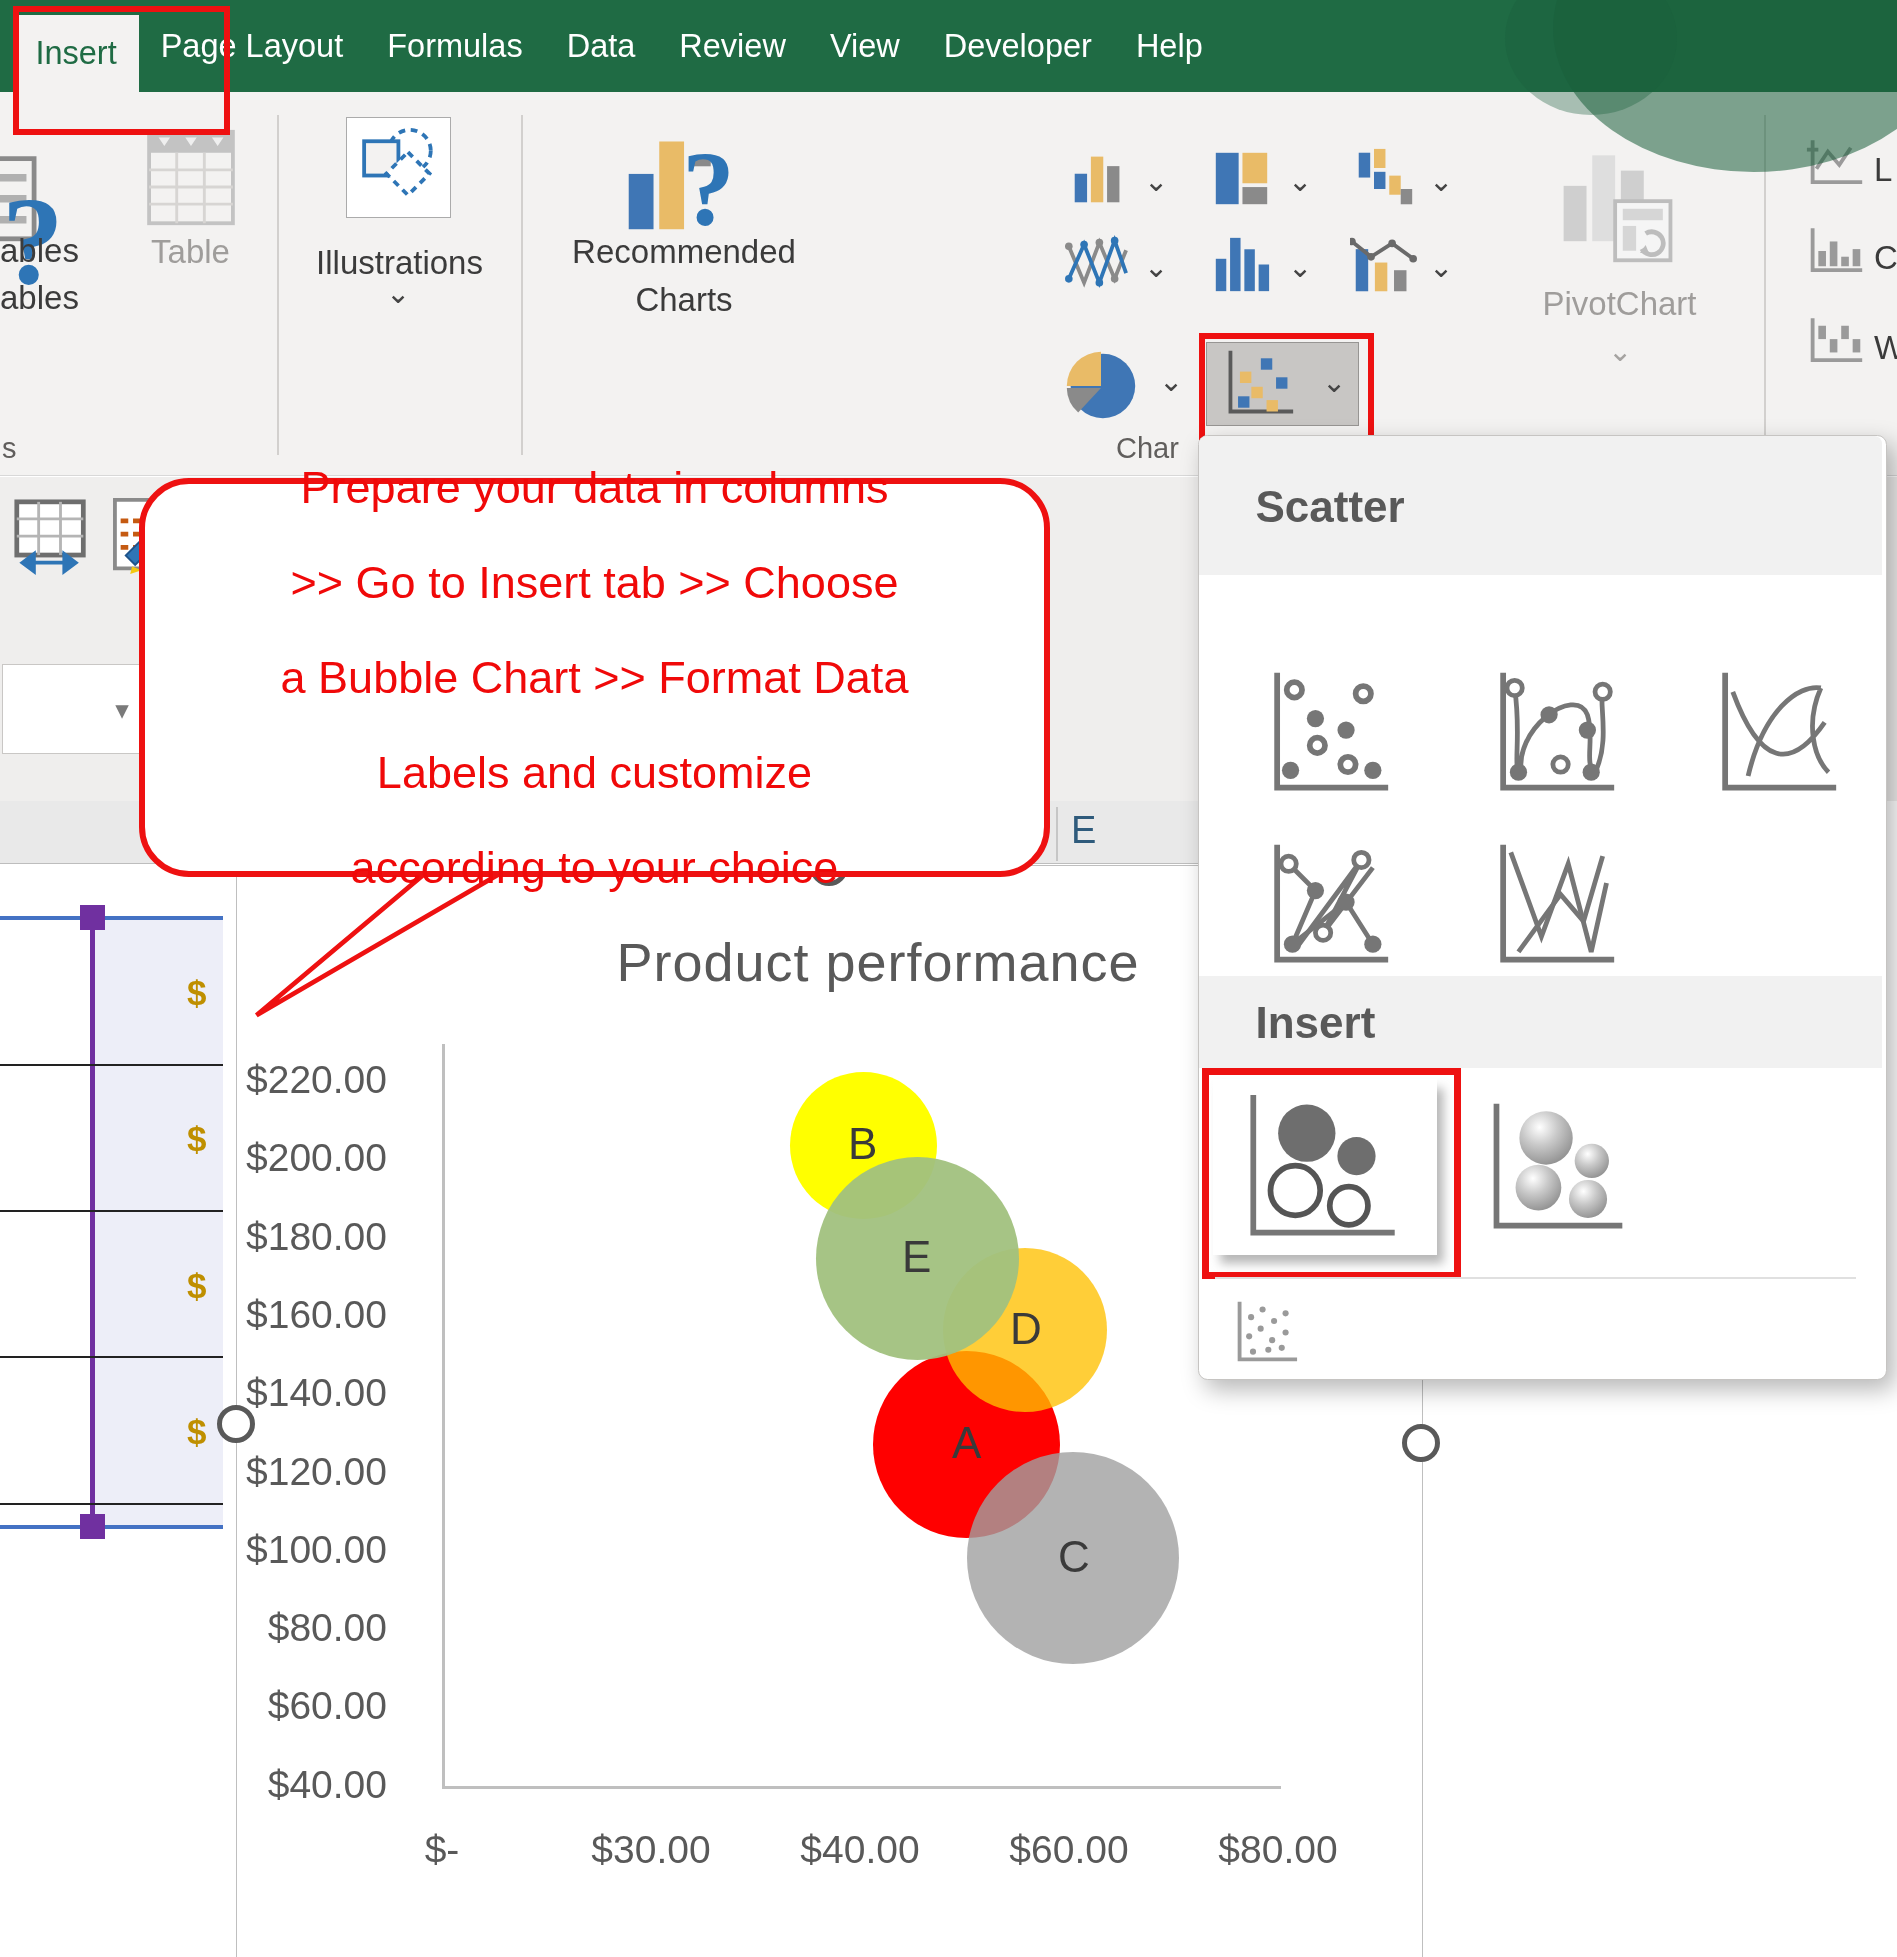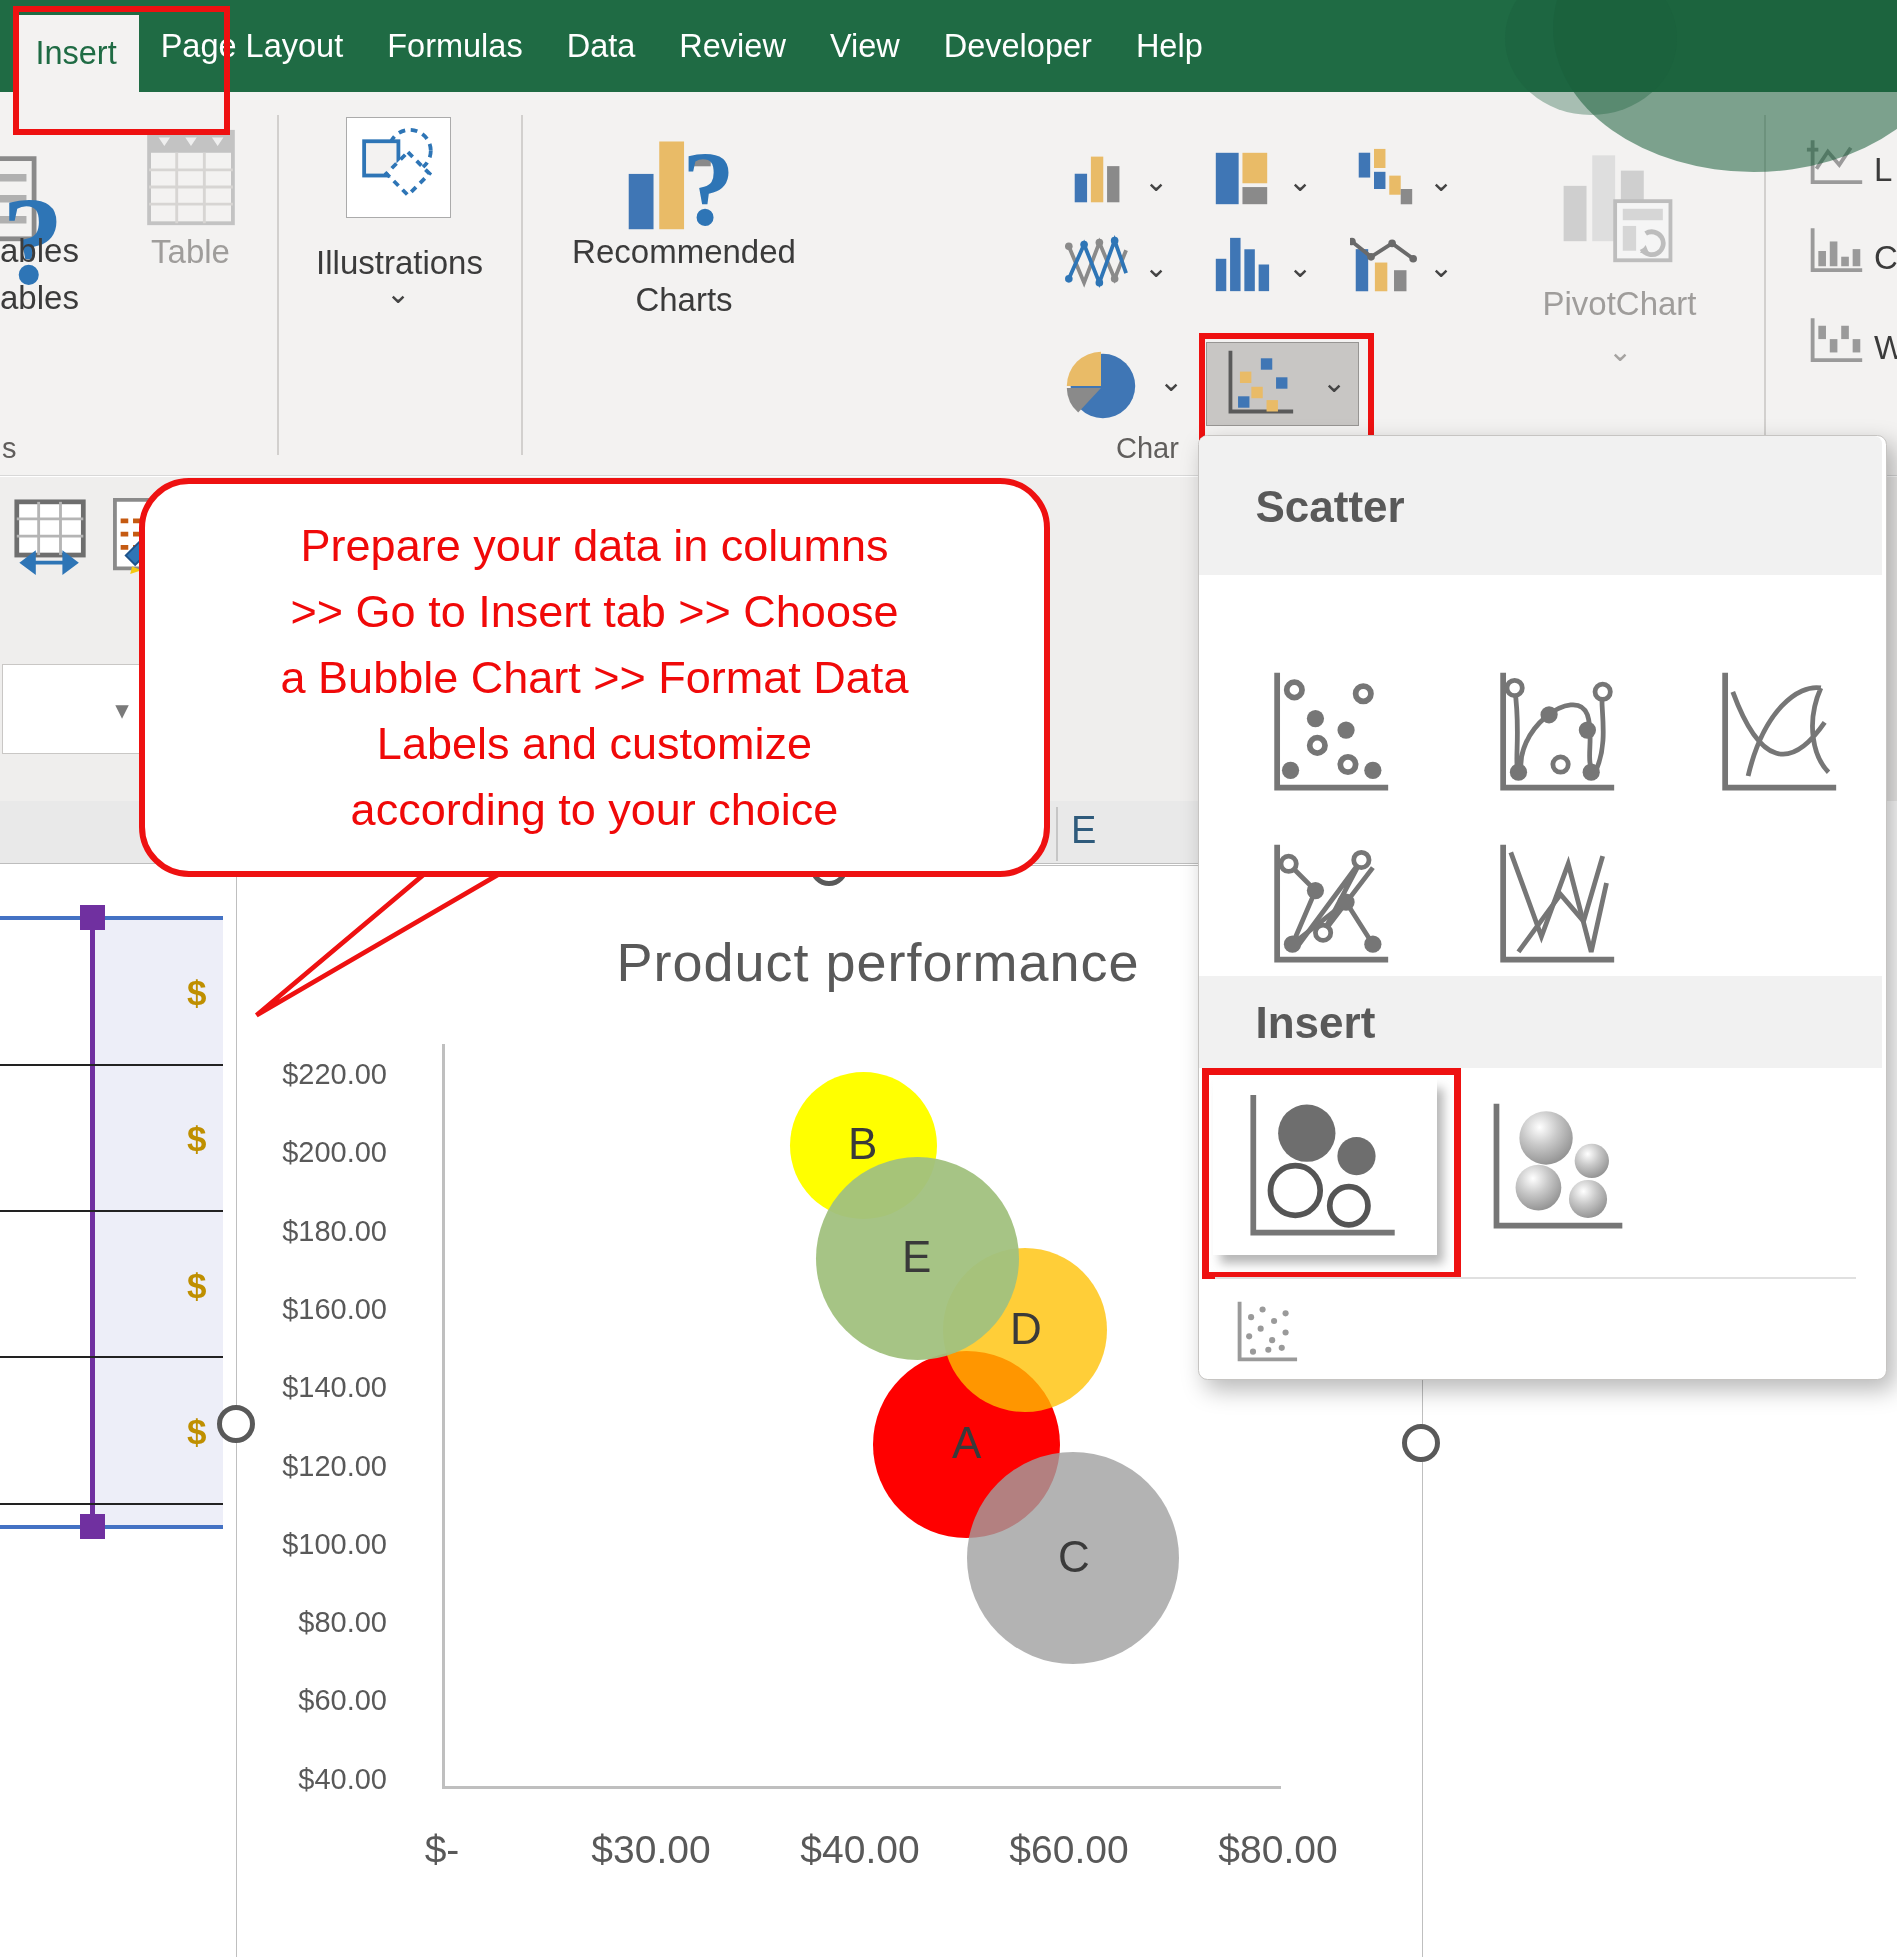--- a/index.html
+++ b/index.html
@@ -40,28 +40,28 @@
   .purpleline{position:absolute;width:4.8px;background:#7030a0;}
   .purplesq{position:absolute;width:25px;height:25px;background:#7030a0;}
   .dollar{position:absolute;color:#bf8f00;font-size:35px;font-weight:bold;}
   
   #chart{left:236px;top:865px;width:1185px;height:1093px;background:#fff;
          border-left:1.9px solid #bfbfbf;border-top:1.9px solid #bfbfbf;border-right:1.9px solid #bfbfbf;z-index:2;}
   .handle{position:absolute;width:38px;height:38px;border-radius:50%;background:#fff;border:5.7px solid #595959;box-sizing:border-box;z-index:3;}
   #charttitle{position:absolute;left:163px;top:65px;width:956px;text-align:center;
               font-size:54px;color:#595959;letter-spacing:1px;}
   .axisline{position:absolute;background:#bfbfbf;}
-  .ytick{position:absolute;width:196px;text-align:right;font-size:29px;color:#595959;}
+  .ytick{position:absolute;width:196px;text-align:right;font-size:39px;color:#595959;}
   .xtick{position:absolute;width:210px;text-align:center;font-size:39px;color:#595959;}
   .axtitle{position:absolute;font-size:43px;color:#595959;}
   .bubble{position:absolute;border-radius:50%;}
   .blabel{position:absolute;font-size:44px;color:#3a3a3a;z-index:5;}
   
   #callout{left:139px;top:478px;width:899px;height:387px;background:#fff;border:6.7px solid #ee1111;
-           border-radius:50px;z-index:40;display:flex;flex-direction:column;justify-content:center;align-items:center;}
+           border-radius:50px;z-index:40;display:flex;flex-direction:column;justify-content:center;align-items:center;gap:29px;}
   #callout p{margin:0;color:#f00909;font-size:45px;line-height:66px;font-weight:500;white-space:nowrap;}
   
   #panel{left:1198px;top:435px;width:687px;height:943px;background:#fff;border:1.9px solid #c6c4c2;
          border-radius:9.6px;box-shadow:7.6px 9.6px 23px rgba(0,0,0,.28);z-index:50;}
   .panelband{position:absolute;left:0;width:683px;height:139px;background:#f1f1f1;}
   .panelhead{position:absolute;left:32.5px;font-size:44px;font-weight:bold;color:#595959;margin-left:24px;}
   .thumb{position:absolute;width:134px;height:134px;}
   #morescatter{position:absolute;left:29px;top:857px;width:626px;height:78px;display:flex;align-items:center;}
   #morescatter span{font-size:42px;color:#262626;margin-left:34px;}
   .panelsep{position:absolute;left:16.3px;top:841px;width:641px;height:1.9px;background:#e0e0e0;}

